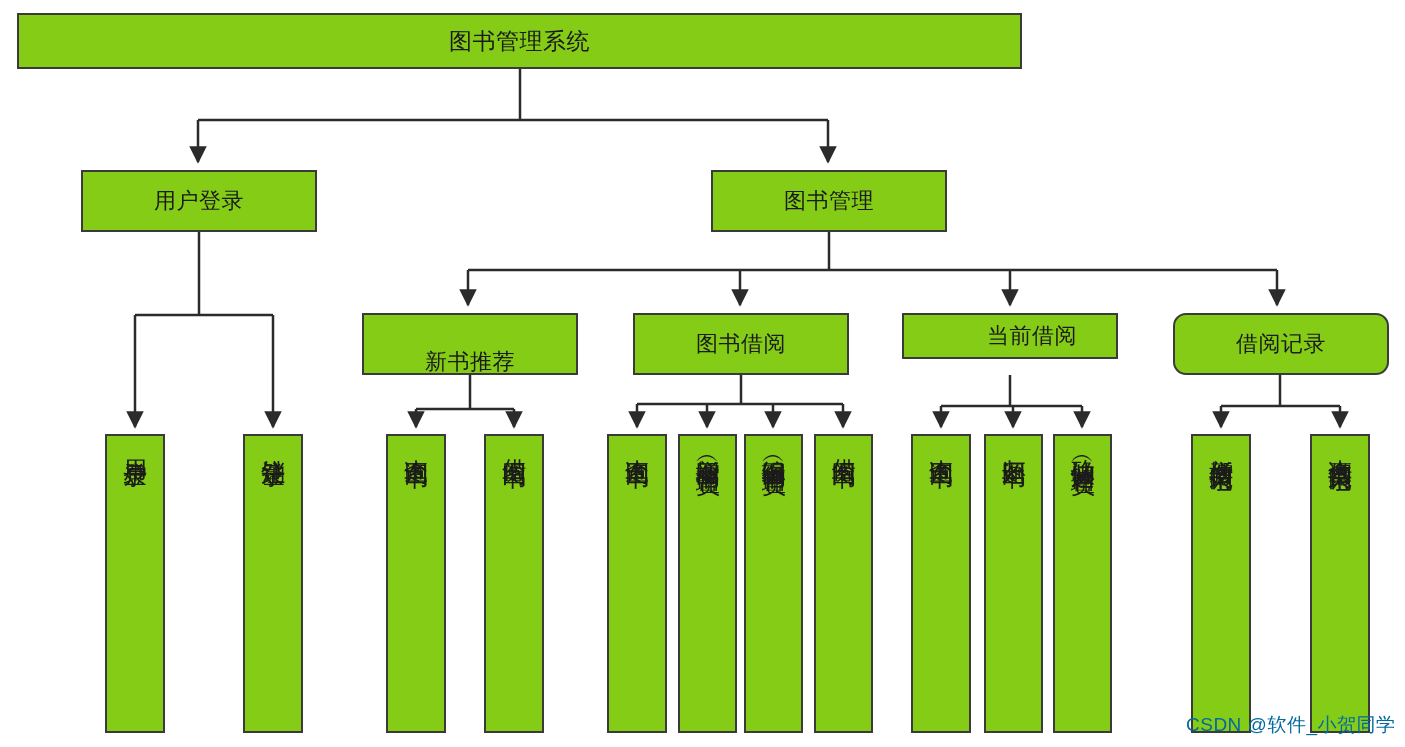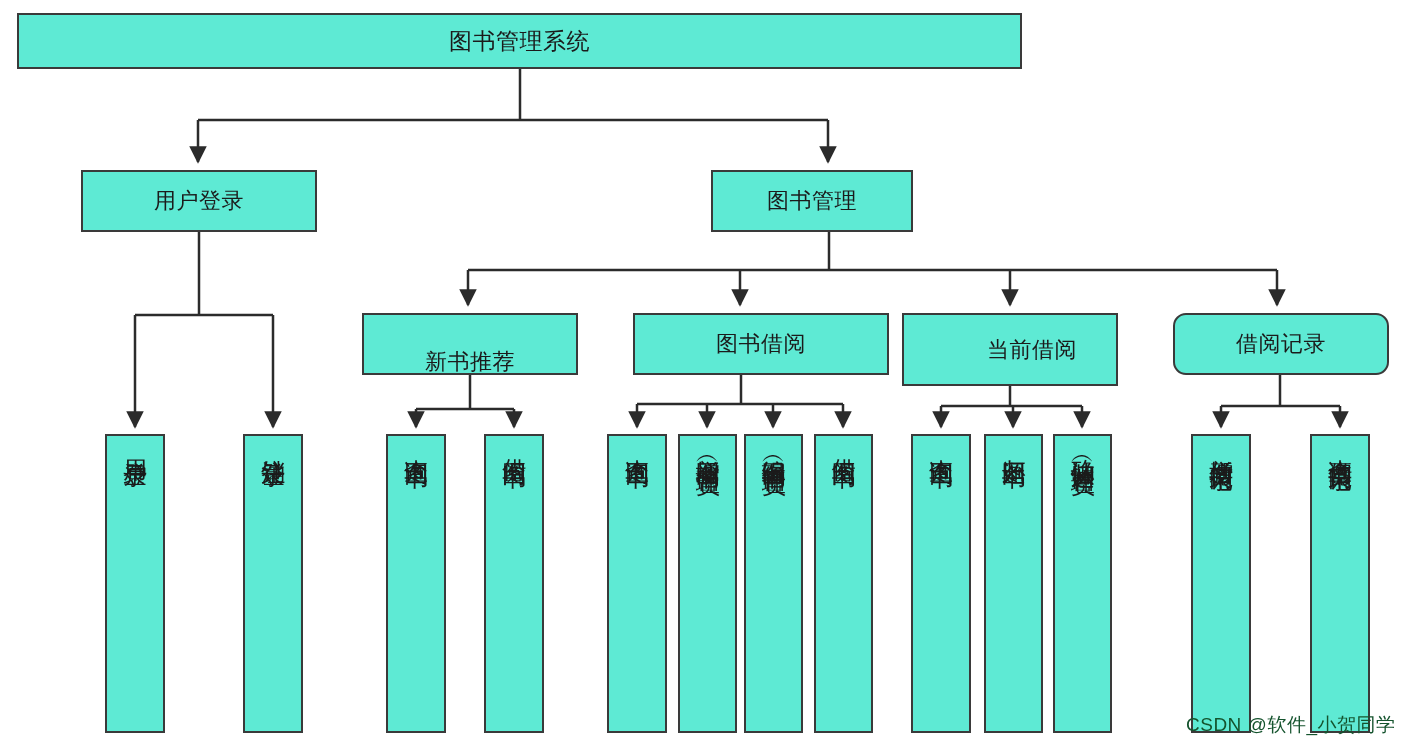--- a/index.html
+++ b/index.html
@@ -23,21 +23,21 @@
     position: absolute;
     top: 0;
     left: 0;
     width: 1405px;
     height: 747px;
   }
   .node-box {
     position: absolute;
     box-sizing: border-box;
     border: 2px solid #3a3a3a;
-    background: #5eead4;
+    background: #84cc16;
     display: flex;
     align-items: center;
     justify-content: center;
     color: #1b1b1b;
   }
   .node-label {
     display: block;
     text-align: center;
     letter-spacing: 0.5px;
     line-height: 1.0;
@@ -61,21 +61,21 @@
     line-height: 1.02;
     letter-spacing: 2px;
     white-space: nowrap;
     text-align: start;
   }
   .watermark {
     position: absolute;
     left: 1186px;
     top: 712px;
     font-size: 19px;
-    color: #14532d;
+    color: #0369a1;
     white-space: nowrap;
     letter-spacing: 0.5px;
     pointer-events: none;
   }
 </style>
 </head>
 <body>
 
 <div id="diagram-root">
 
@@ -141,31 +141,31 @@
     </g>
   </svg>
 
   <div class="node-box root horizontal" style="left:17px; top:13px; width:1005px; height:56px;">
     <span class="node-label">图书管理系统</span>
   </div>
 
   <div class="node-box horizontal" style="left:81px; top:170px; width:236px; height:62px;">
     <span class="node-label">用户登录</span>
   </div>
-  <div class="node-box horizontal" style="left:711px; top:170px; width:202px; height:62px;">
+  <div class="node-box horizontal" style="left:711px; top:170px; width:236px; height:62px;">
     <span class="node-label">图书管理</span>
   </div>
 
   <div class="node-box horizontal" style="left:362px; top:313px; width:216px; height:62px;align-items:flex-end;">
     <span class="node-label">新书推荐</span>
   </div>
-  <div class="node-box horizontal" style="left:633px; top:313px; width:256px; height:62px;">
+  <div class="node-box horizontal" style="left:633px; top:313px; width:216px; height:62px;">
     <span class="node-label">图书借阅</span>
   </div>
-  <div class="node-box horizontal" style="left:902px; top:313px; width:216px; height:73px;padding-left:44px;">
+  <div class="node-box horizontal" style="left:902px; top:313px; width:216px; height:46px;padding-left:44px;">
     <span class="node-label">当前借阅</span>
   </div>
   <div class="node-box horizontal" style="left:1173px; top:313px; width:216px; height:62px;border-radius:13px;">
     <span class="node-label">借阅记录</span>
   </div>
 
   <div class="node-box vertical" style="left:105px; top:434px; width:60px; height:299px;">
     <span class="node-label">用户登录</span>
   </div>
   <div class="node-box vertical" style="left:243px; top:434px; width:60px; height:299px;">

